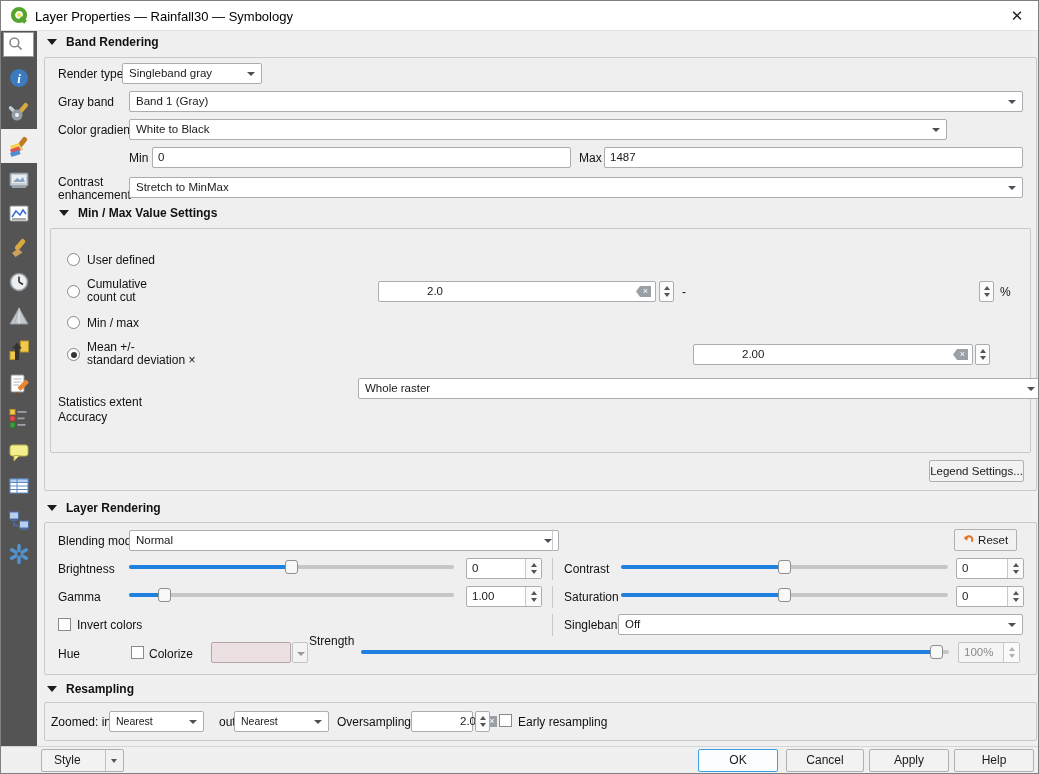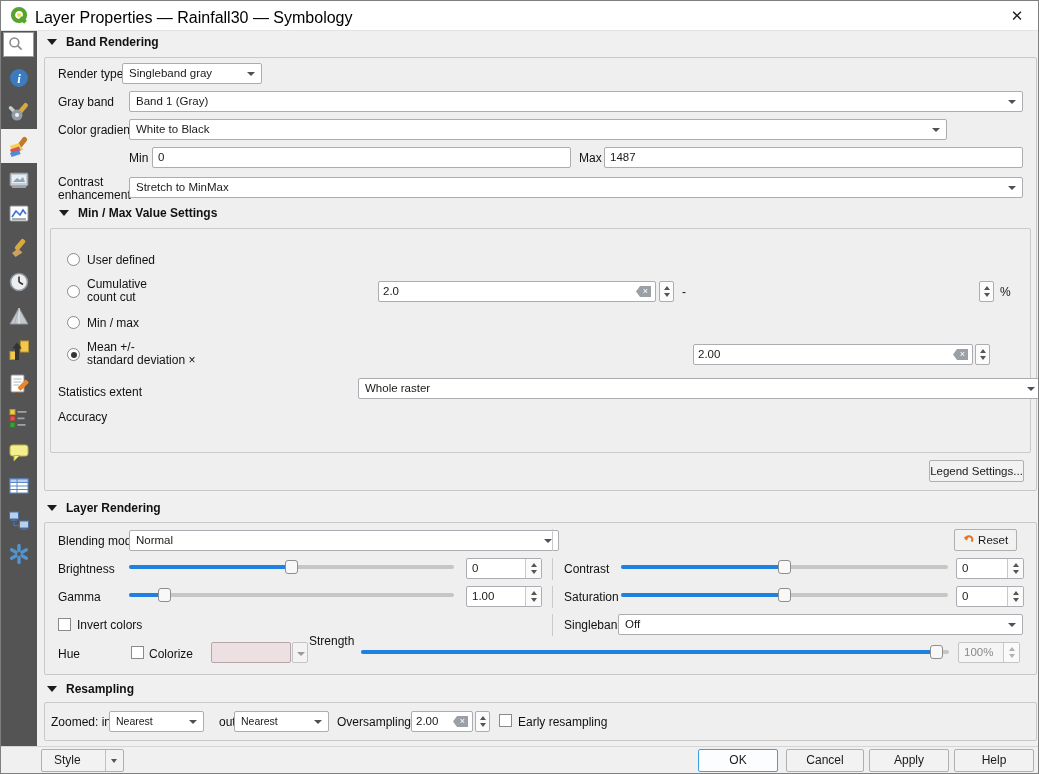--- a/index.html
+++ b/index.html
@@ -2,21 +2,21 @@
 <html><head>
 <meta charset="utf-8">
 <style>
   html,body{margin:0;padding:0;background:#888;}
   .dialog{position:relative;width:1039px;height:774px;background:#f0f0f0;
     font-family:"Liberation Sans",sans-serif;font-size:12px;color:#1a1a1a;
     border:1px solid #7f7f7f;box-sizing:border-box;overflow:hidden;}
   
   .titlebar{position:absolute;left:0;top:0;width:100%;height:30px;background:#ffffff;
     border-bottom:1px solid #e3e3e3;box-sizing:border-box;}
-  .title-text{position:absolute;left:34px;top:8px;font-size:16px;color:#000;}
+  .title-text{position:absolute;left:34px;top:8px;font-size:13px;color:#000;}
   .win-close{position:absolute;right:12px;top:6px;width:18px;height:18px;cursor:pointer;
     font-size:15px;line-height:18px;text-align:center;color:#222;}
   .app-icon{position:absolute;left:9px;top:5px;}
   
   .sidebar{position:absolute;left:0;top:30px;width:36px;height:715px;background:#545454;}
   .searchbox{position:absolute;left:2px;top:1px;width:31px;height:25px;background:#fff;
     border:1px solid #9a9a9a;box-sizing:border-box;}
   .sb-item{position:absolute;left:0;width:36px;height:34px;display:flex;align-items:center;justify-content:center;cursor:pointer;}
   .sb-item.sel{background:#f0f0f0;}
   
@@ -26,21 +26,21 @@
   .tri{width:0;height:0;border-left:5px solid transparent;border-right:5px solid transparent;border-top:6px solid #1c1c1c;}
   .frame{position:absolute;border:1px solid #c9c9c9;border-radius:2px;background:#efefef;box-sizing:border-box;}
   .combo{position:absolute;height:21px;background:#fff;border:1px solid #abadb3;border-radius:2px;
     box-sizing:border-box;font-size:11.5px;line-height:19px;padding:0 18px 0 6px;overflow:hidden;cursor:pointer;}
   .combo::after{content:"";position:absolute;right:6px;top:8px;
     border-left:4px solid transparent;border-right:4px solid transparent;border-top:4px solid #4d5156;}
   .input{position:absolute;height:21px;background:#fff;border:1px solid #abadb3;border-radius:2px;
     box-sizing:border-box;font-size:11.5px;line-height:19px;padding:0 5px;}
   .spinfield{position:absolute;height:21px;background:#fff;border:1px solid #abadb3;border-radius:2px;
     box-sizing:border-box;font-size:11.5px;display:flex;align-items:center;padding:0 4px;}
-  .spinfield .val{flex:1;line-height:19px;}
+  .spinfield .val{flex:1;line-height:19px;margin-left:44px;}
   .clear{position:relative;width:15px;height:11px;background:#9aa0a6;
     clip-path:polygon(27% 0,100% 0,100% 100%,27% 100%,0 50%);flex:0 0 auto;cursor:pointer;}
   .clear::after{content:"×";position:absolute;left:4px;top:0;width:11px;height:11px;
     color:#fff;font-size:9px;line-height:11px;text-align:center;}
   .updown{position:absolute;width:15px;height:21px;background:#fbfbfb;border:1px solid #abadb3;border-radius:2px;
     box-sizing:border-box;display:flex;flex-direction:column;align-items:center;justify-content:space-evenly;cursor:pointer;}
   .tu{width:0;height:0;border-left:3.5px solid transparent;border-right:3.5px solid transparent;border-bottom:4px solid #555;}
   .td{width:0;height:0;border-left:3.5px solid transparent;border-right:3.5px solid transparent;border-top:4px solid #555;}
   .spinbox{position:absolute;height:21px;background:#fff;border:1px solid #abadb3;border-radius:2px;
     box-sizing:border-box;font-size:11.5px;display:flex;}
@@ -273,21 +273,21 @@
 standard deviation ×</span>
   <div class="spinfield" style="left:692px;top:343px;width:280px">
     <span class="val">2.00</span>
     <span class="clear"></span>
   </div>
   <div class="updown" style="left:974px;top:343px">
       <span class="tu"></span>
       <span class="td"></span>
     </div>
 
-  <span class="lbl" style="left:57px;top:384px">Statistics extent</span>
+  <span class="lbl" style="left:57px;top:394px">Statistics extent</span>
   <div class="combo" style="left:357px;top:377px;width:684px">Whole raster</div>
 
   <span class="lbl" style="left:57px;top:409px">Accuracy</span>
 
   <div class="btn small" style="left:928px;top:459px;width:95px">Legend Settings...</div>
 
   <div class="sechead" style="left:46px;top:500px">
     <span class="tri"></span>
     <span>Layer Rendering</span>
   </div>

